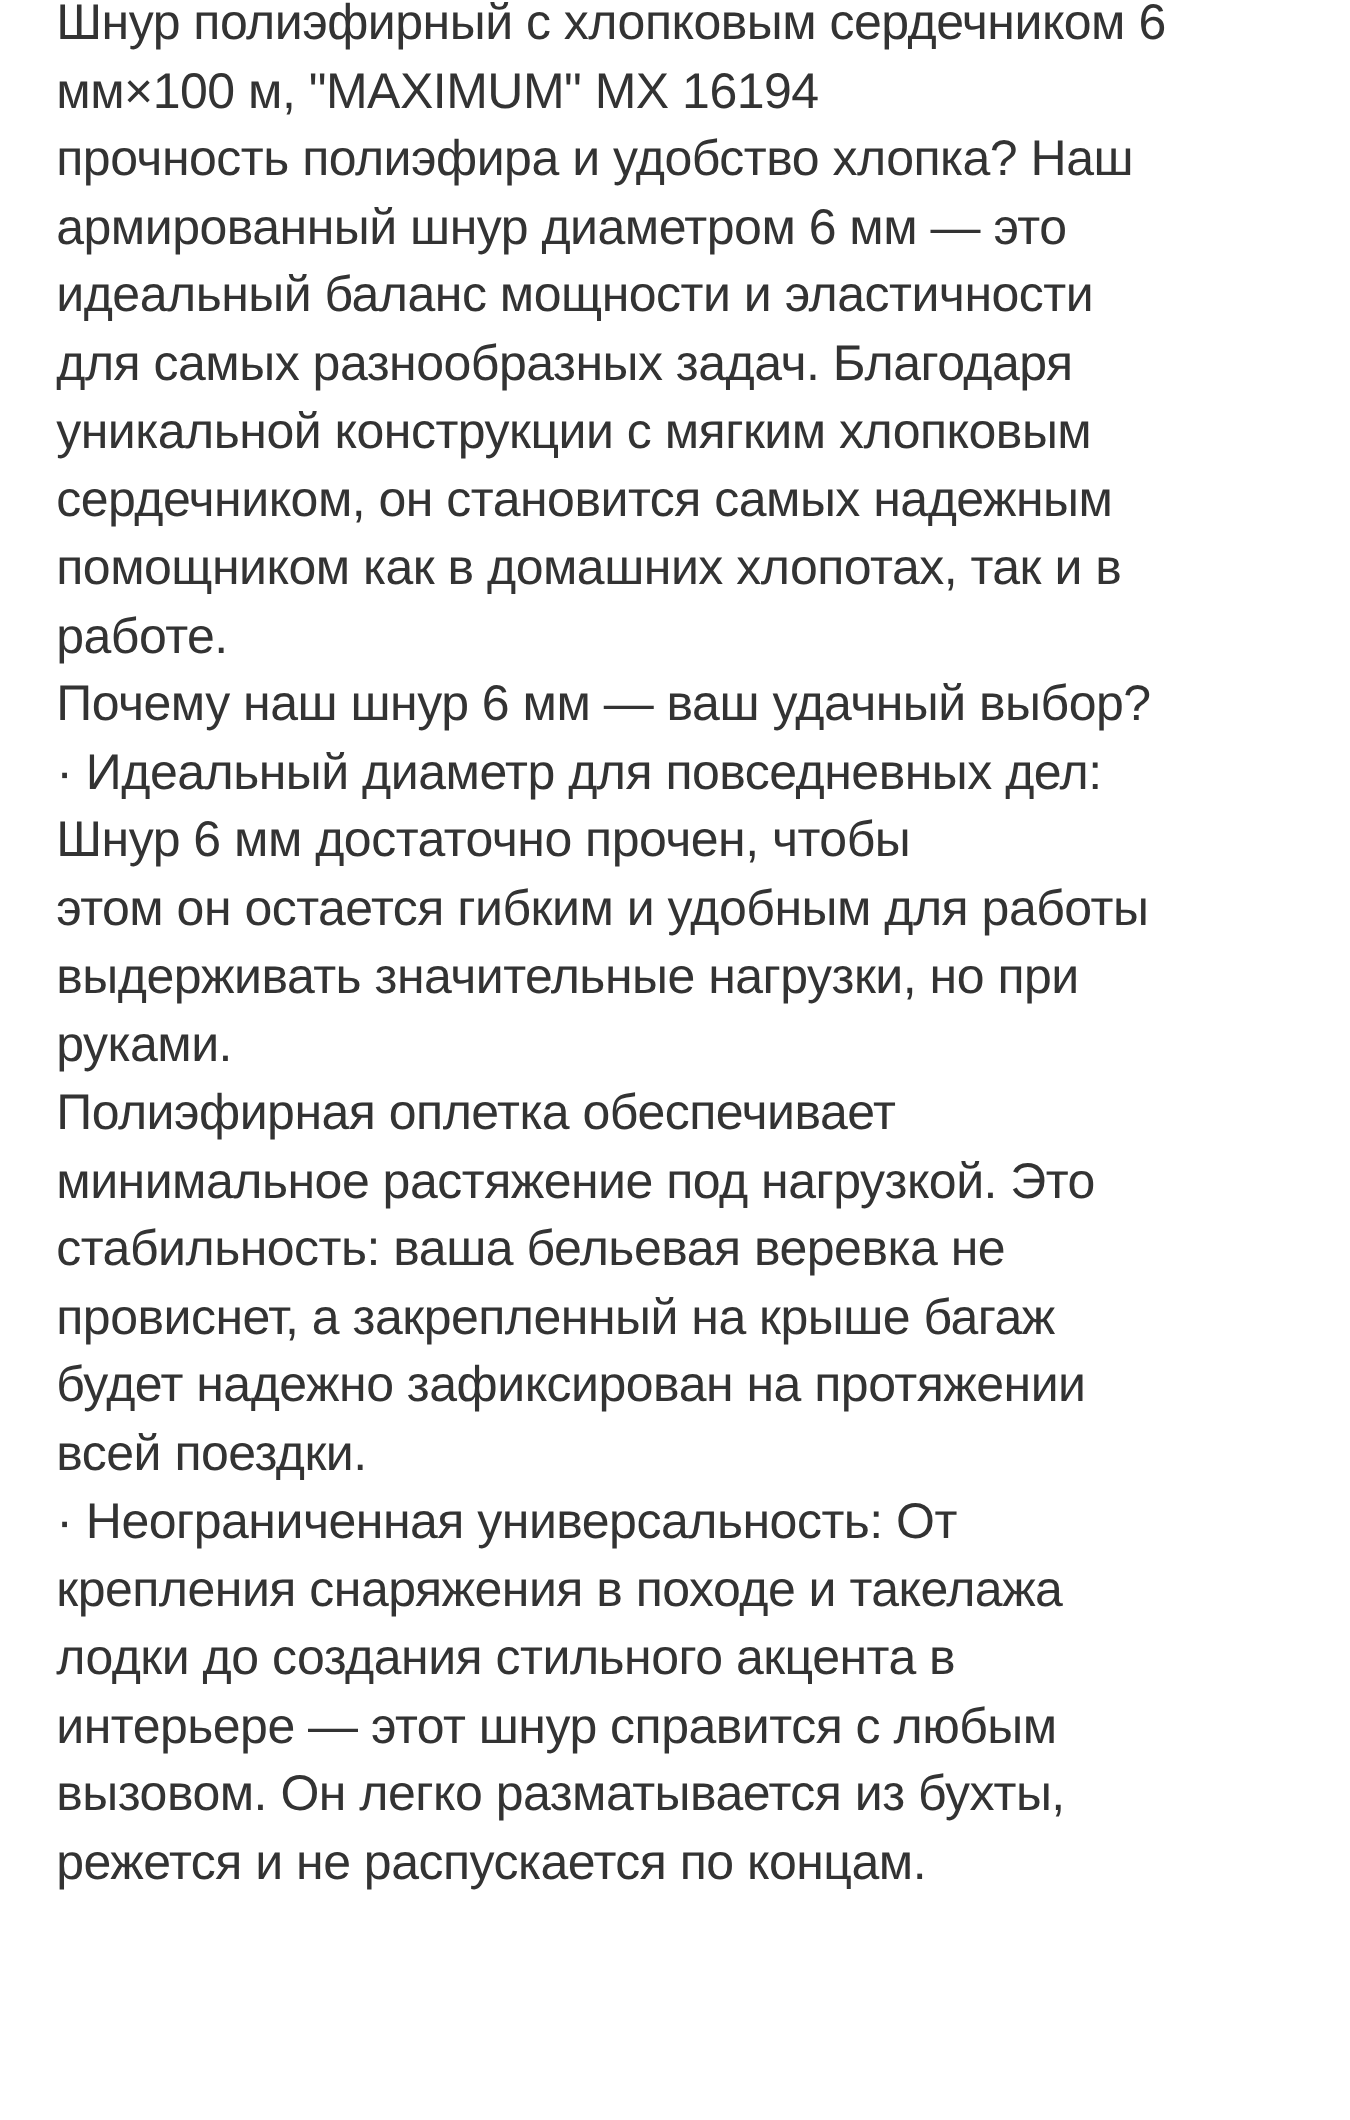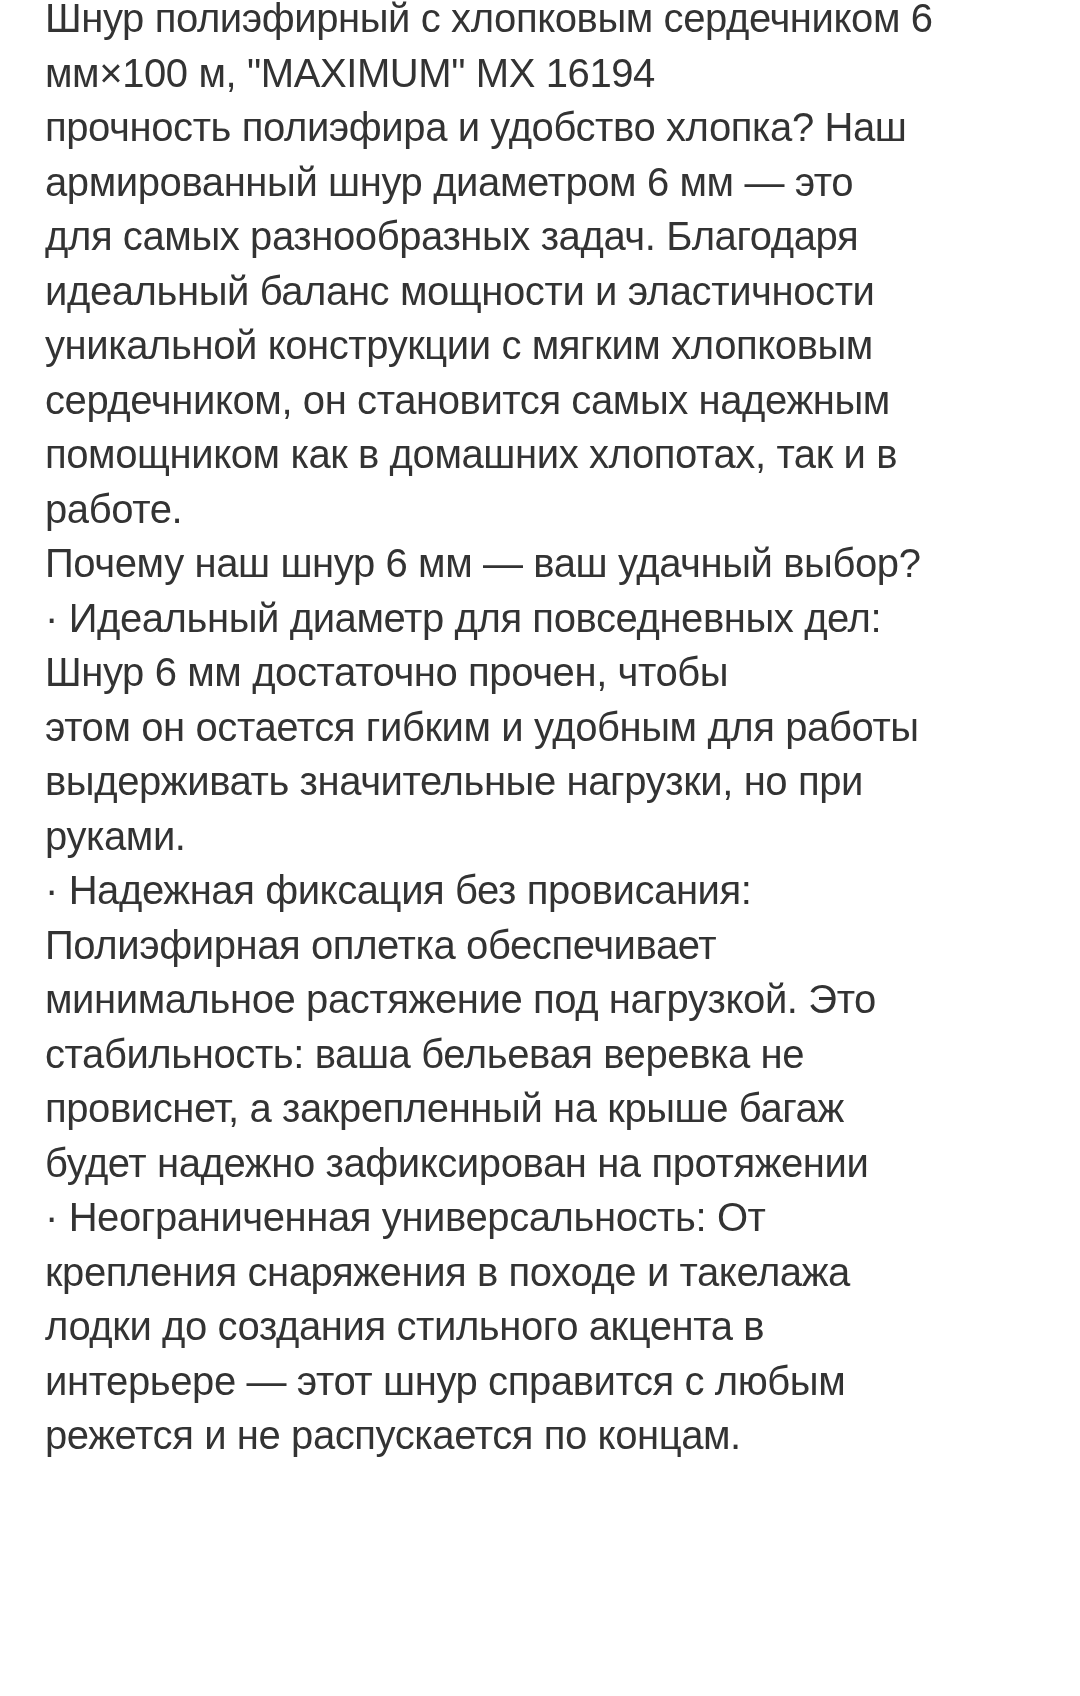--- a/index.html
+++ b/index.html
@@ -34,45 +34,46 @@
 <body style="background: rgb(255, 255, 255);">
 
 <main class="description" id="description-root" style="color: rgb(51, 51, 51);">
     <p class="paragraph">
       <span class="text-line">Шнур полиэфирный с хлопковым сердечником 6</span>
       <span class="text-line">мм×100 м, "MAXIMUM" MX 16194</span>
     </p>
     <p class="paragraph">
       <span class="text-line">прочность полиэфира и удобство хлопка? Наш</span>
       <span class="text-line">армированный шнур диаметром 6 мм — это</span>
+      <span class="text-line">идеальный баланс мощности и эластичности</span>
       <span class="text-line">для самых разнообразных задач. Благодаря</span>
-      <span class="text-line">идеальный баланс мощности и эластичности</span>
       <span class="text-line">уникальной конструкции с мягким хлопковым</span>
       <span class="text-line">сердечником, он становится самых надежным</span>
       <span class="text-line">помощником как в домашних хлопотах, так и в</span>
       <span class="text-line">работе.</span>
     </p>
     <p class="paragraph">
       <span class="text-line">Почему наш шнур 6 мм — ваш удачный выбор?</span>
     </p>
     <p class="paragraph">
       <span class="text-line">· Идеальный диаметр для повседневных дел:</span>
       <span class="text-line">Шнур 6 мм достаточно прочен, чтобы</span>
       <span class="text-line">этом он остается гибким и удобным для работы</span>
       <span class="text-line">выдерживать значительные нагрузки, но при</span>
       <span class="text-line">руками.</span>
     </p>
     <p class="paragraph">
-      <span class="text-line">· Надежная фиксация без провисания:</span>
       <span class="text-line">Полиэфирная оплетка обеспечивает</span>
       <span class="text-line">минимальное растяжение под нагрузкой. Это</span>
       <span class="text-line">стабильность: ваша бельевая веревка не</span>
       <span class="text-line">провиснет, а закрепленный на крыше багаж</span>
       <span class="text-line">будет надежно зафиксирован на протяжении</span>
+      <span class="text-line">всей поездки.</span>
     </p>
     <p class="paragraph">
       <span class="text-line">· Неограниченная универсальность: От</span>
       <span class="text-line">крепления снаряжения в походе и такелажа</span>
       <span class="text-line">лодки до создания стильного акцента в</span>
       <span class="text-line">интерьере — этот шнур справится с любым</span>
+      <span class="text-line">вызовом. Он легко разматывается из бухты,</span>
       <span class="text-line">режется и не распускается по концам.</span>
     </p>
   </main>
 
 </body></html>

